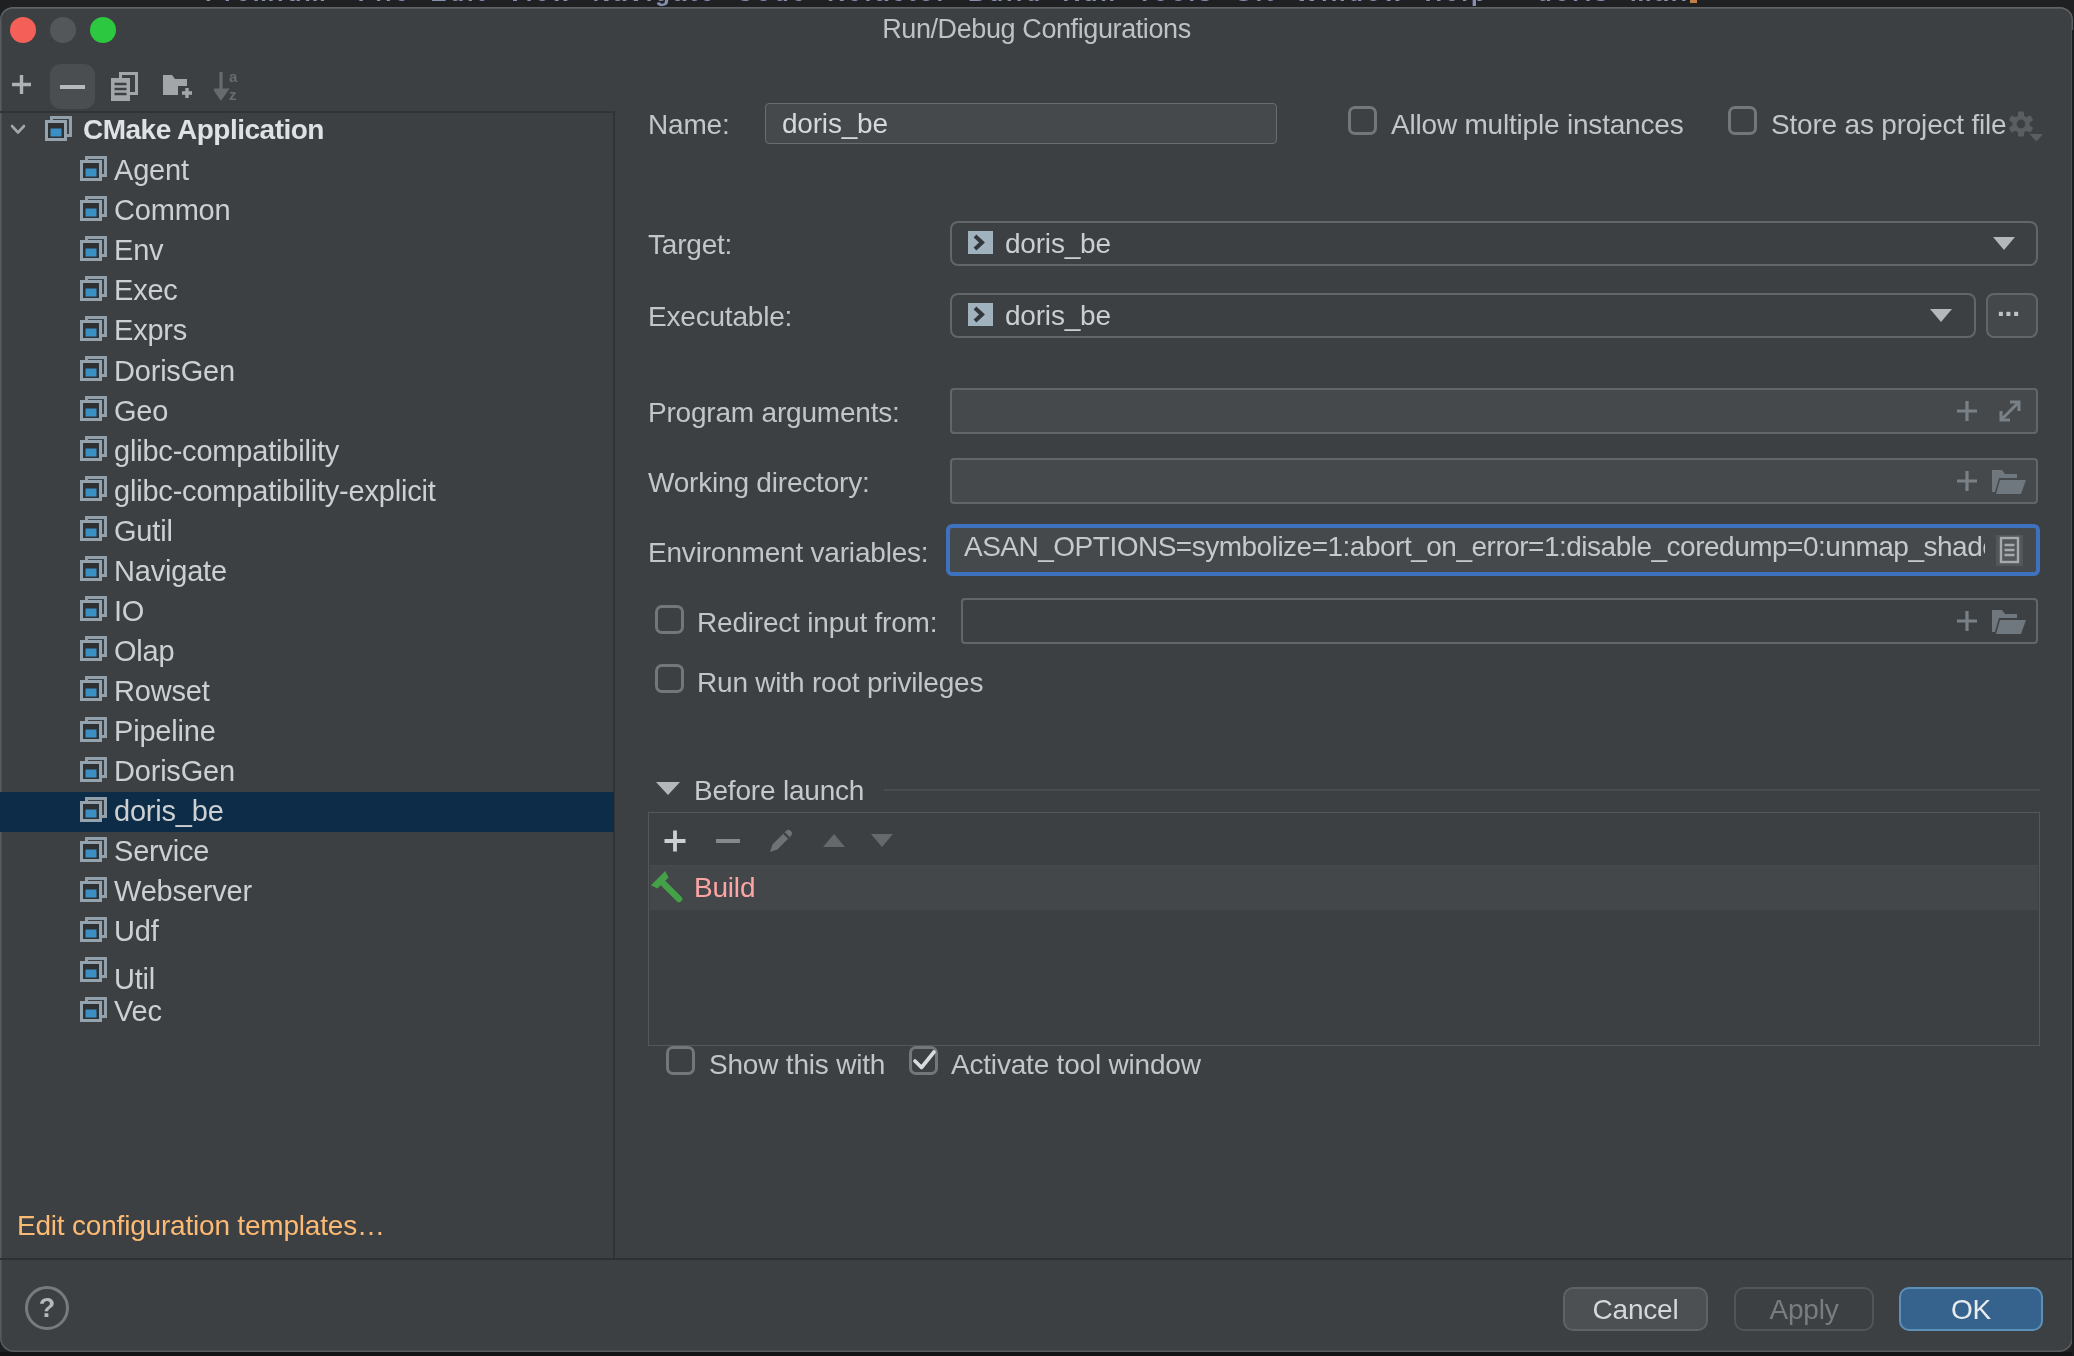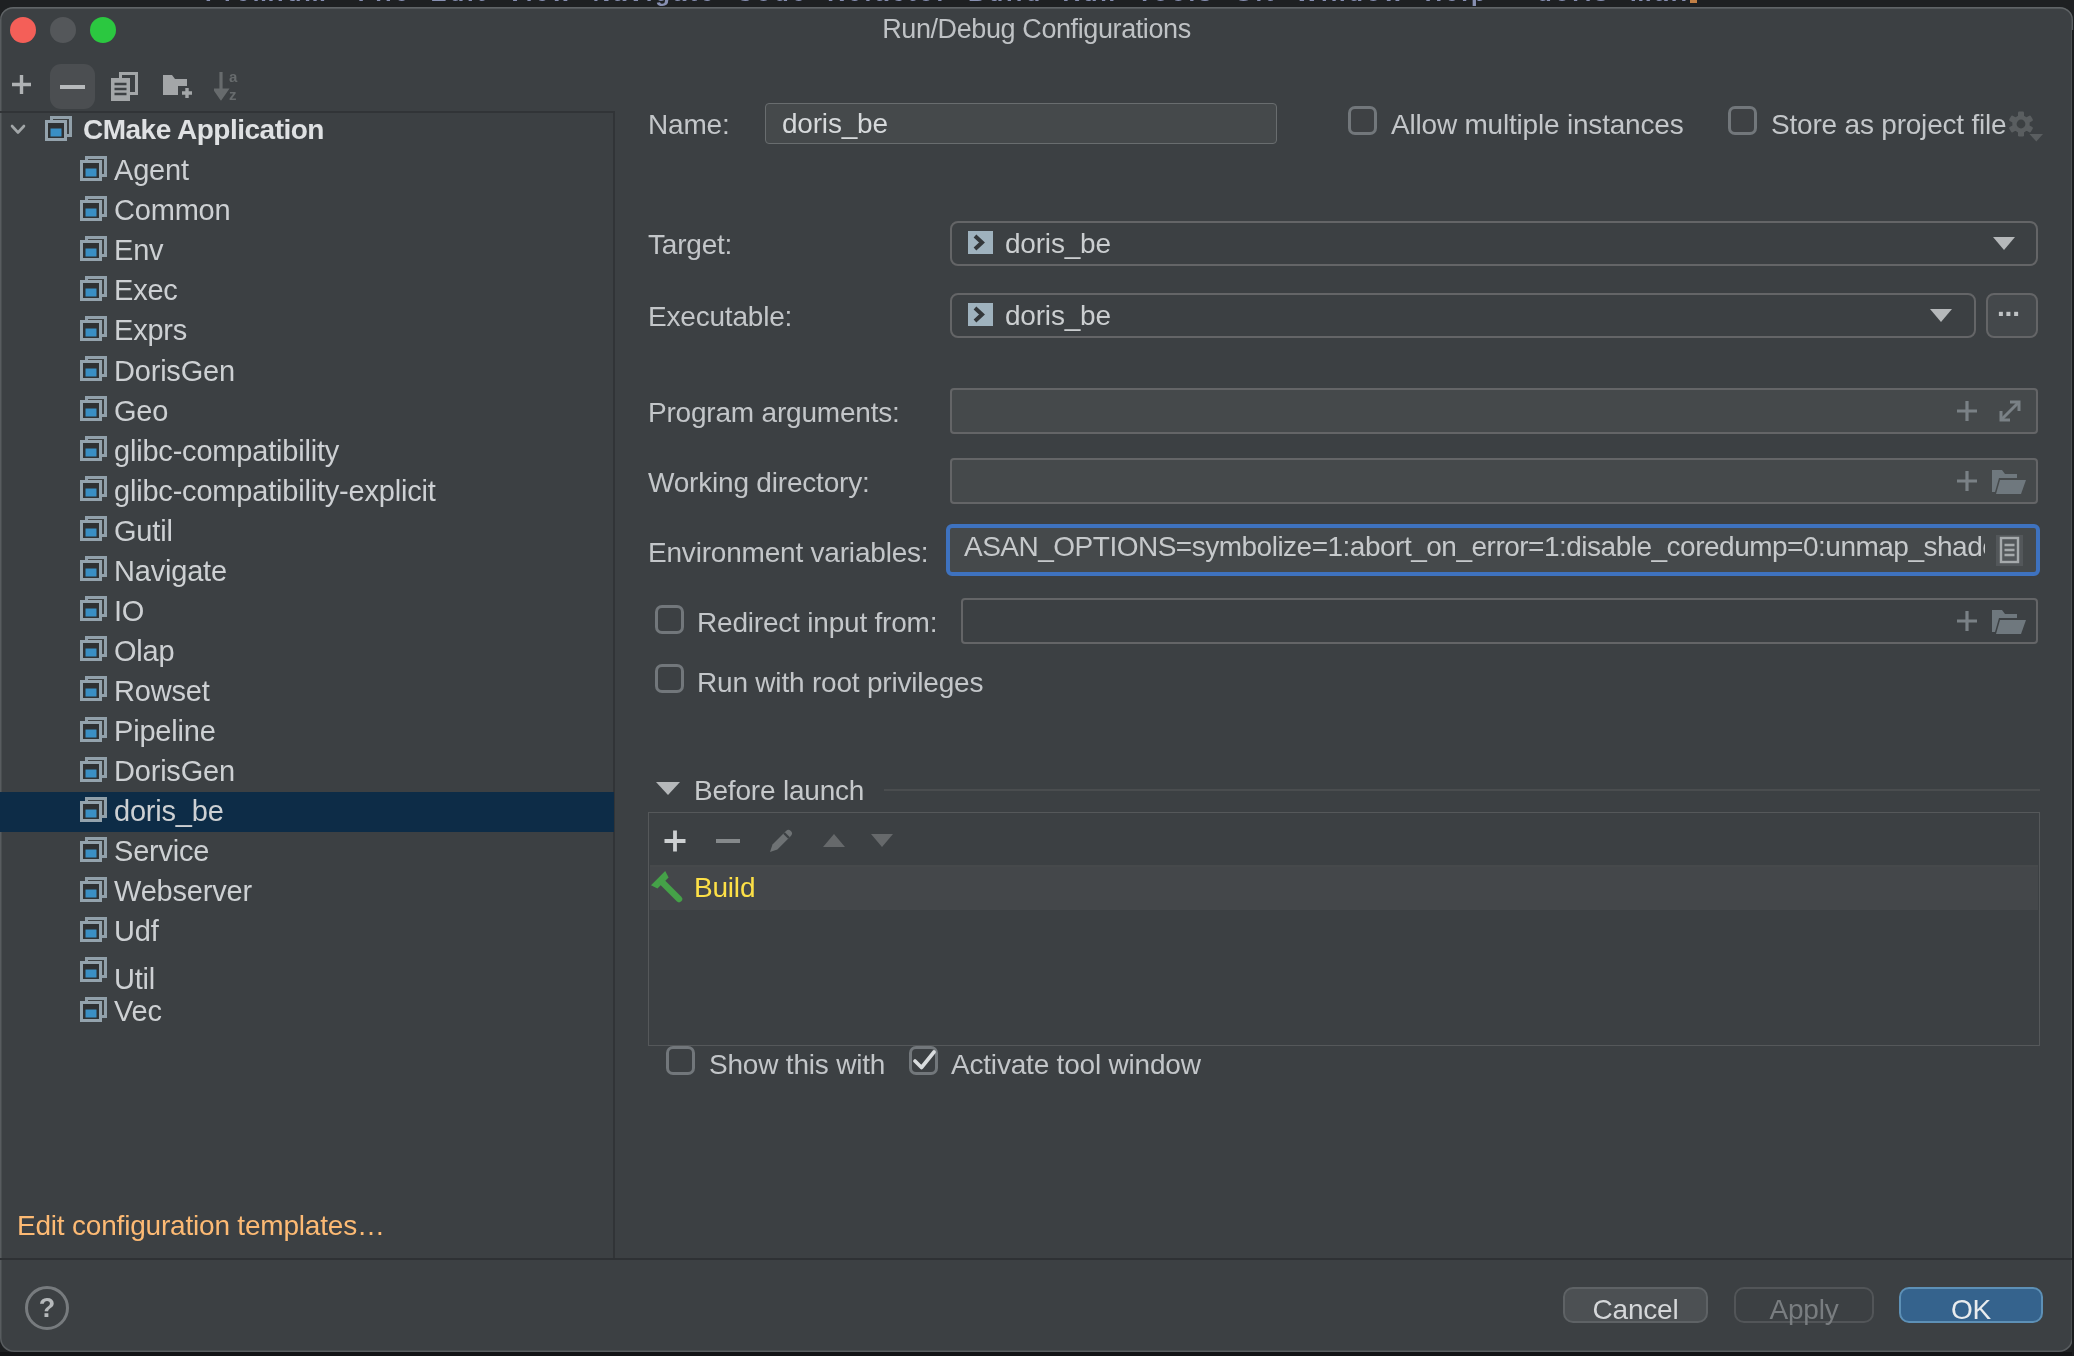--- a/index.html
+++ b/index.html
@@ -12,21 +12,21 @@
 .hline { position:absolute; background:#313437; height:2px; }
 .vline { position:absolute; background:#313437; width:2px; }
 .lbl { position:absolute; color:#C3C6C9; font-size:28px; white-space:nowrap; }
 .trow { position:absolute; left:0; width:614px; height:40px; }
 .trow.sel { background:#0D2C47; }
 .tt { color:#CDD0D3; font-size:29px; white-space:nowrap; }
 .tb { color:#DFE1E3; font-size:28px; font-weight:bold; letter-spacing:-0.5px; white-space:nowrap; }
 .cb { position:absolute; width:29px; height:29px; border:3px solid #72777B; border-radius:7px; background:#3E4144; }
 .field { position:absolute; background:#45494B; border:2px solid #646567; border-radius:4px; }
 .combo { position:absolute; background:#3C4043; border:2px solid #646567; border-radius:8px; }
-.btn { position:absolute; height:36px; border-radius:10px; font-size:28px; text-align:center; line-height:41px; }
+.btn { position:absolute; height:44px; border-radius:10px; font-size:28px; text-align:center; line-height:41px; }
 .caret { position:absolute; width:0; height:0; border-left:11px solid transparent; border-right:11px solid transparent; border-top:13px solid #B5B8BA; }
 </style></head>
 <body>
 <div id="dim">
     <span>Premium&nbsp;&nbsp;&nbsp;File&nbsp;&nbsp;Edit&nbsp;&nbsp;View&nbsp;&nbsp;Navigate&nbsp;&nbsp;Code&nbsp;&nbsp;Refactor&nbsp;&nbsp;Build&nbsp;&nbsp;Run&nbsp;&nbsp;Tools&nbsp;&nbsp;Git&nbsp;&nbsp;Window&nbsp;&nbsp;Help&nbsp;&nbsp;&nbsp;&nbsp;&nbsp;doris&nbsp;&nbsp;main</span>
     <em style="position:absolute;left:1690px;top:0;width:7px;height:3px;background:#C27F45"></em>
   </div>
 <div id="dlg">
 
   <div class="light" style="left:10px;background:#F45F58"></div>
@@ -387,21 +387,21 @@
   <svg class="abs" style="left:870px;top:826px" width="24" height="15" viewBox="0 0 24 15">
       <path d="M1 1 h22 L12 14 z" fill="#66696B"></path>
     </svg>
   <div class="hline" style="left:650px;top:858px;width:1388px;background:#46494B"></div>
   <div class="abs" style="left:650px;top:860px;width:1388px;height:43px;background:#44474A"></div>
 
   <svg class="abs" style="left:651px;top:864px" width="34" height="36" viewBox="0 0 34 36">
     <polygon points="14.2,0 17.6,6.4 6.4,17.6 0,14.2" fill="#45A148"></polygon>
     <path d="M11 11 L28 28" stroke="#45A148" stroke-width="6.5" stroke-linecap="round"></path>
   </svg>
-  <div class="abs" style="left:694px;top:865px;color:#fde047;font-size:28px">Build</div>
+  <div class="abs" style="left:694px;top:865px;color:#fca5a5;font-size:28px">Build</div>
 
   <div class="cb" style="left:666px;top:1039px;background:transparent;border-radius:7px"></div>
   <div class="lbl" style="left:709px;top:1042px">Show this with</div>
   <div class="cb" style="left:909px;top:1039px;background:transparent;border-radius:7px"></div>
   <svg class="abs" style="left:913px;top:1043px" width="23" height="21" viewBox="0 0 23 21">
       <polyline points="2,11 8.5,17.5 21,2" fill="none" stroke="#D9DCDE" stroke-width="3.6" stroke-linecap="round" stroke-linejoin="round"></polyline>
     </svg>
   <div class="lbl" style="left:951px;top:1042px">Activate tool window</div>
 
   <div class="hline" style="left:0;top:1251px;width:2074px;background:#2E3134"></div>

